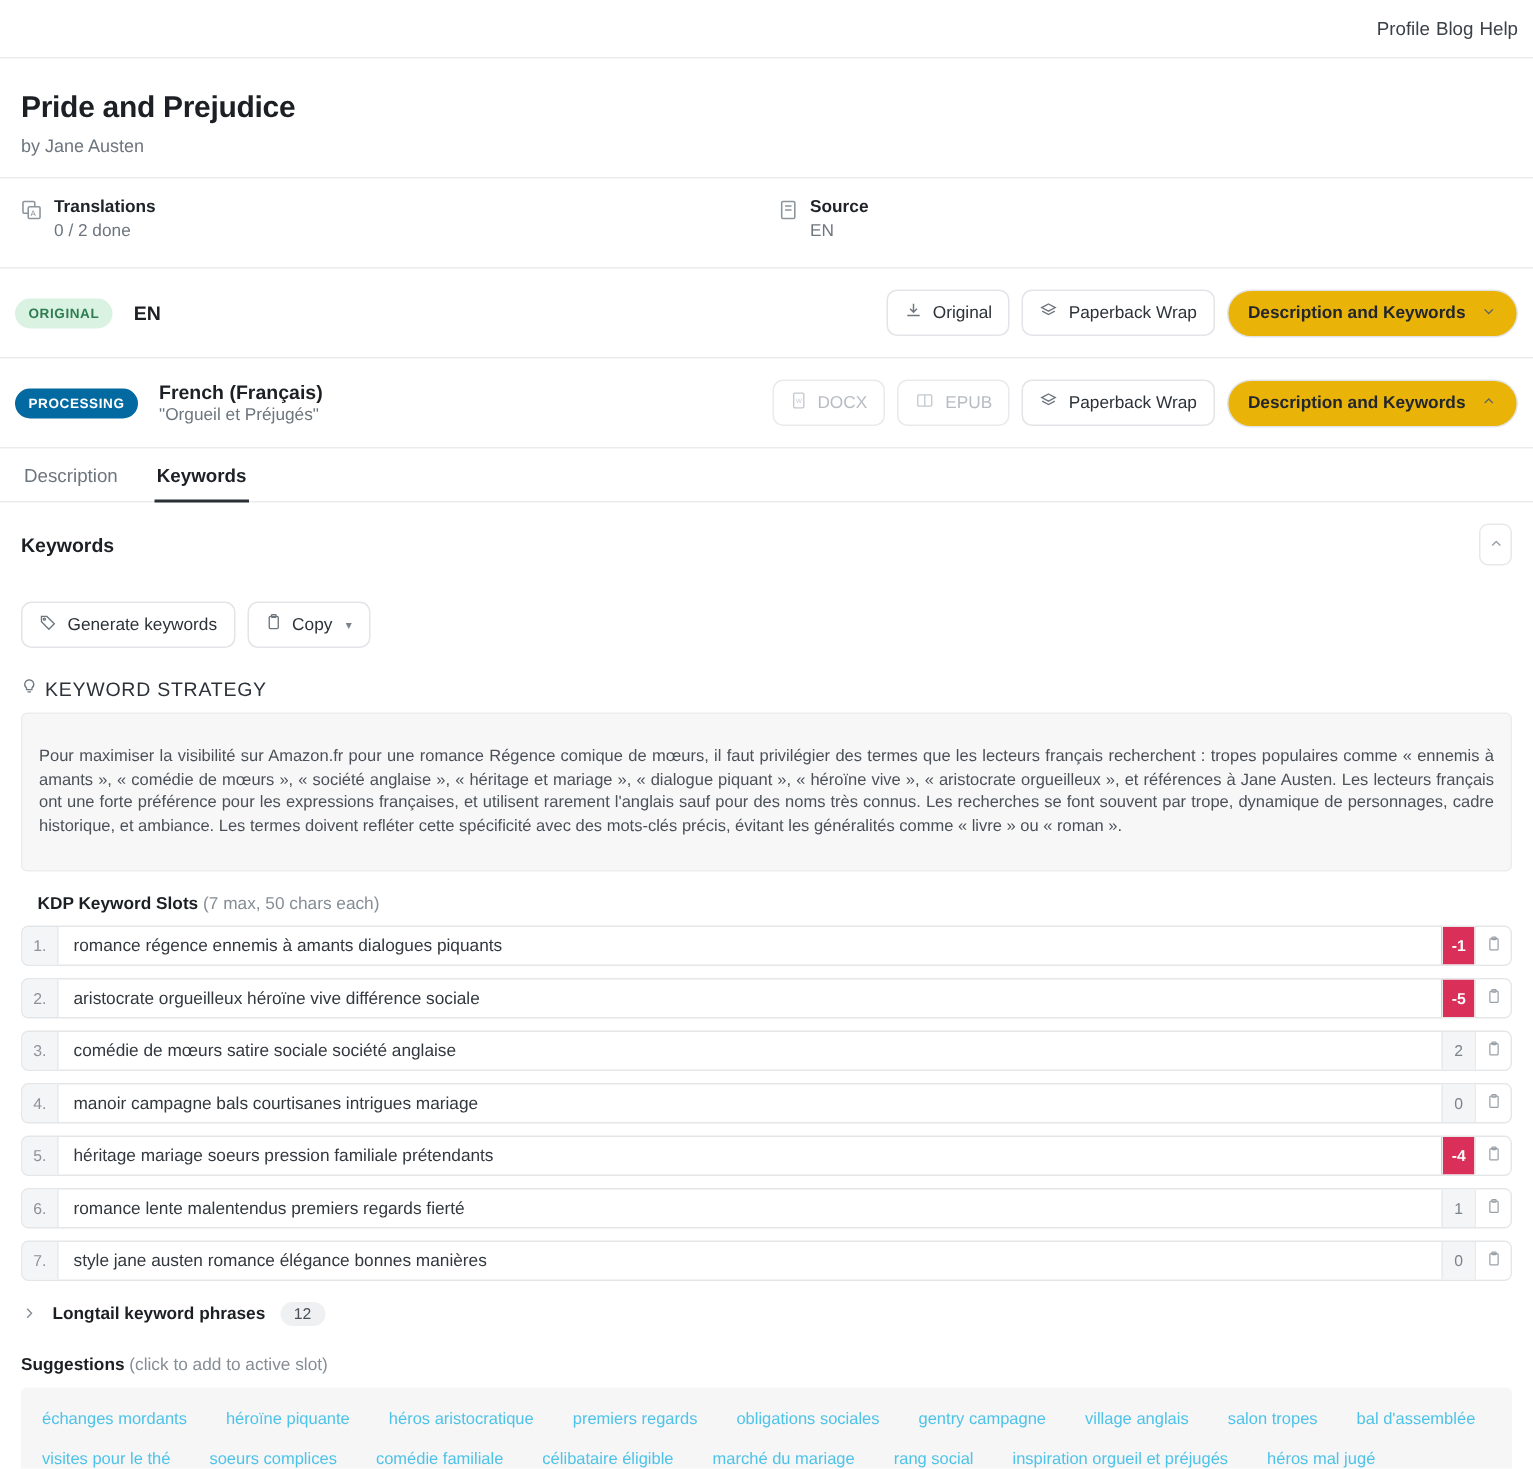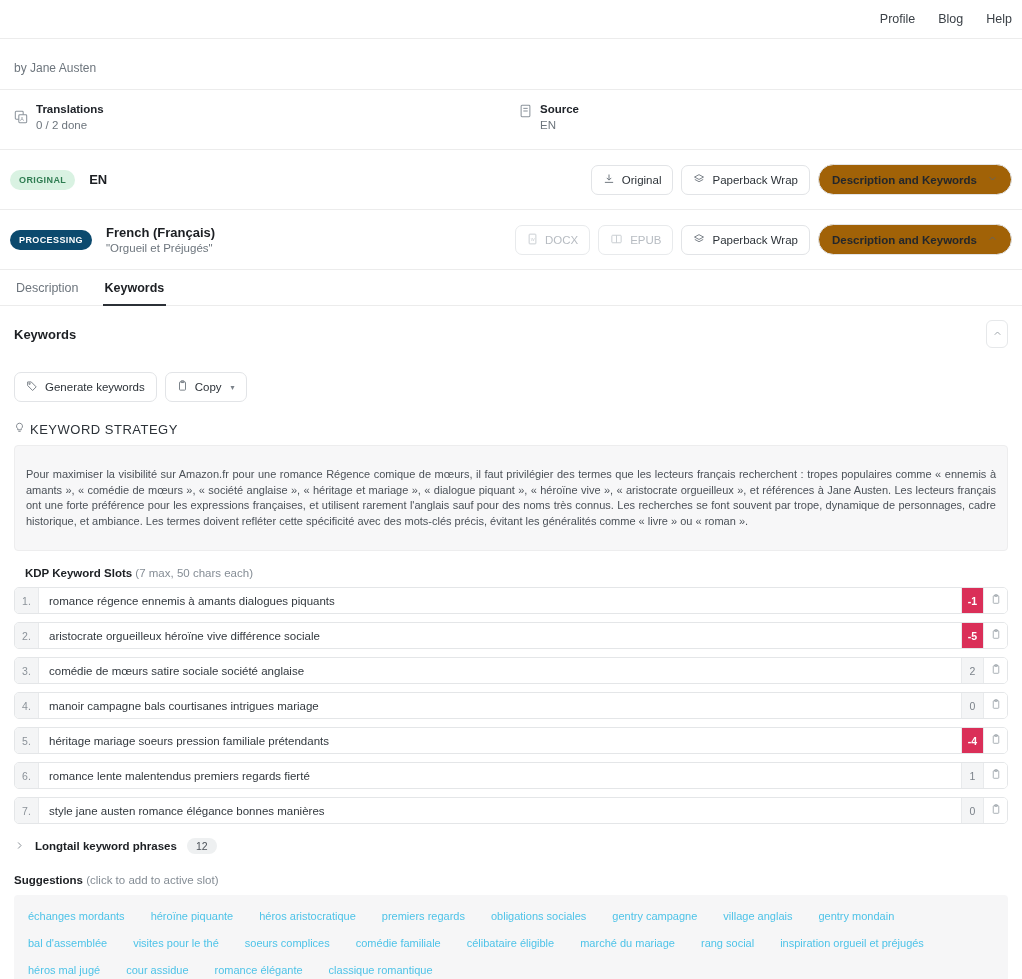--- a/index.html
+++ b/index.html
@@ -47,21 +47,21 @@
     white-space: nowrap;
   }
   .nav-link.active {
     background: #fdeeea;
     color: #e0603c;
   }
   .nav-right {
     position: absolute;
     right: 10px;
     display: flex;
-    gap: 23px;
+    gap: 4px;
     justify-content: flex-end;
   }
   .nav-right .nav-link { padding: 4px 0; }
 
   
   .title-wrap { padding: 22px 14px 14px 14px; border-bottom: 1px solid #ececec; }
   .book-title {
     font-size: 20px;
     font-weight: 700;
     color: #1c1f23;
@@ -70,21 +70,21 @@
   }
   .book-author { font-size: 12px; color: #6d757d; }
 
   
   .meta-strip {
     display: flex;
     padding: 12px 14px 16px 14px;
     border-bottom: 1px solid #ececec;
   }
   .meta-item { display: flex; align-items: flex-start; gap: 8px; }
-  .meta-item.translations { width: 505px; align-items: center; }
+  .meta-item.translations { width: 505px; }
   .meta-ico { margin-top: 2px; color: #8c949c; flex: none; }
   .meta-label { font-size: 11.5px; font-weight: 700; color: #20242a; line-height: 15px; }
   .meta-value { font-size: 11.5px; color: #6d757d; line-height: 15px; margin-top: 1px; }
 
   
   .version-row {
     display: flex;
     align-items: center;
     padding: 0 10px;
     min-height: 60px;
@@ -92,21 +92,21 @@
   }
   .badge {
     font-size: 9px;
     font-weight: 700;
     letter-spacing: .4px;
     padding: 5px 9px;
     border-radius: 11px;
     flex: none;
   }
   .badge.original { background: #d9f2e2; color: #2f7d52; }
-  .badge.processing { background: #0c4a6e; color: #ffffff; }
+  .badge.processing { background: #0369a1; color: #ffffff; }
   .version-label { margin-left: 14px; }
   .version-lang { font-size: 13px; font-weight: 700; color: #1c1f23; }
   .version-sub { font-size: 11.5px; color: #6d757d; margin-top: 2px; }
   .version-actions {
     margin-left: auto;
     display: flex;
     align-items: center;
     gap: 8px;
   }
 
@@ -127,21 +127,21 @@
   .btn.disabled { color: #b7bcc2; border-color: #e8eaec; cursor: default; }
   .btn.disabled svg { color: #c4c9ce; }
   .btn svg { color: #6d757d; flex: none; }
   .btn-pill {
     display: inline-flex;
     align-items: center;
     gap: 10px;
     font-size: 11.5px;
     font-weight: 700;
     color: #23272c;
-    background: #a16207;
+    background: #eab308;
     border: 1px solid #e2e4e7;
     border-radius: 16px;
     padding: 8px 13px;
     cursor: pointer;
     white-space: nowrap;
   }
 
   
   .tabs {
     display: flex;
@@ -293,20 +293,21 @@
 
 <div class="topnav">
   <div class="nav-right">
     <a class="nav-link" href="#">Profile</a>
     <a class="nav-link" href="#">Blog</a>
     <a class="nav-link" href="#">Help</a>
   </div>
 </div>
 
 <div class="title-wrap">
+  <h1 class="book-title">Pride and Prejudice</h1>
   <div class="book-author">by Jane Austen</div>
 </div>
 
 <div class="meta-strip">
   <div class="meta-item translations">
     <span class="meta-ico">
       <svg width="14" height="14" viewBox="0 0 16 16" fill="none" stroke="currentColor" stroke-width="1.2">
         <rect x="1.5" y="1.5" width="9" height="9" rx="1"></rect>
         <rect x="5.5" y="5.5" width="9" height="9" rx="1" fill="#fff"></rect>
         <text x="7.2" y="12.4" font-size="6" fill="currentColor" stroke="none" font-family="sans-serif">A</text>
@@ -586,21 +587,21 @@
   </div>
 
   <div class="sugg-box">
     <span class="sugg">échanges mordants</span>
     <span class="sugg">héroïne piquante</span>
     <span class="sugg">héros aristocratique</span>
     <span class="sugg">premiers regards</span>
     <span class="sugg">obligations sociales</span>
     <span class="sugg">gentry campagne</span>
     <span class="sugg">village anglais</span>
-    <span class="sugg">gentry mondain</span>
+    <span class="sugg">salon tropes</span>
     <span class="sugg">bal d'assemblée</span>
     <span class="sugg">visites pour le thé</span>
     <span class="sugg">soeurs complices</span>
     <span class="sugg">comédie familiale</span>
     <span class="sugg">célibataire éligible</span>
     <span class="sugg">marché du mariage</span>
     <span class="sugg">rang social</span>
     <span class="sugg">inspiration orgueil et préjugés</span>
     <span class="sugg">héros mal jugé</span>
     <span class="sugg">cour assidue</span>

